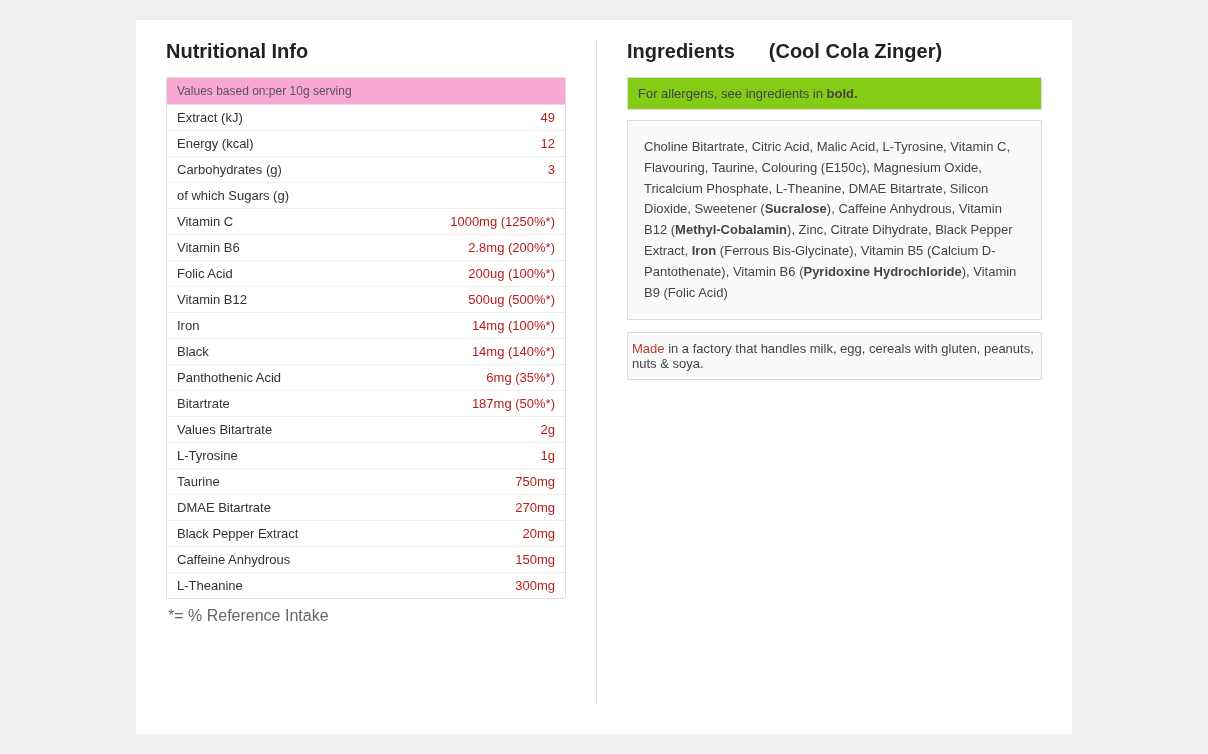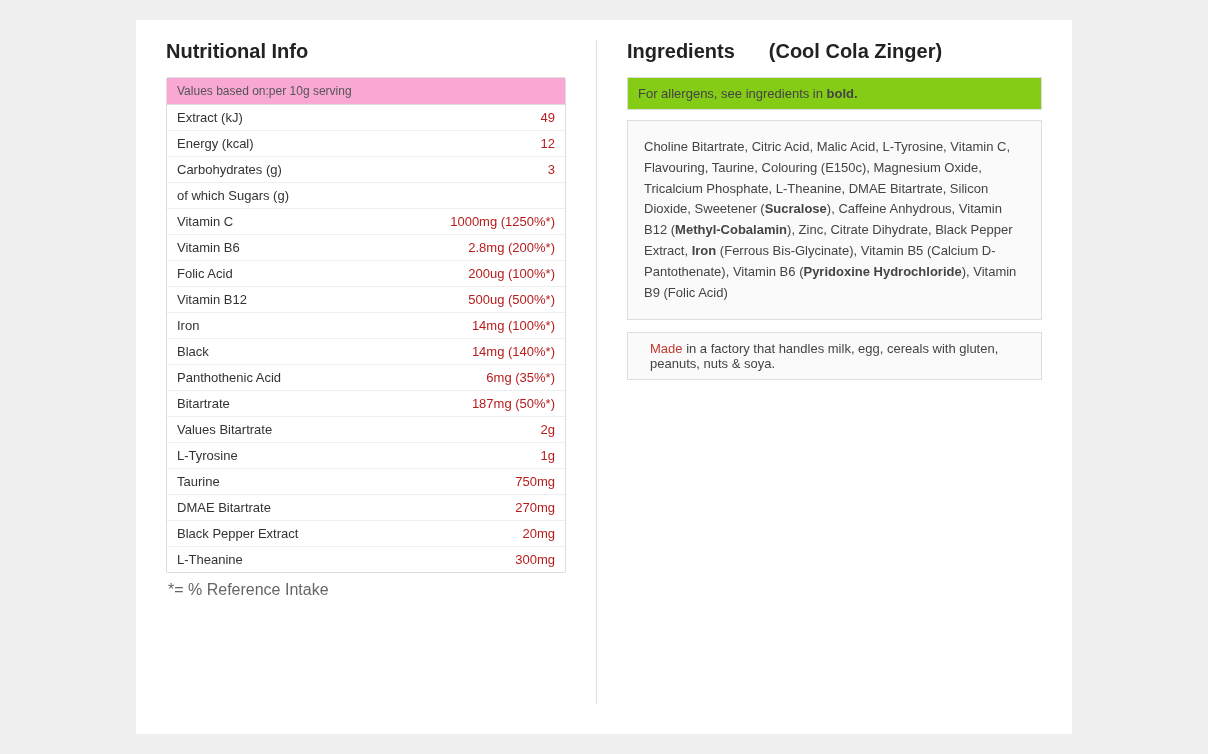--- a/index.html
+++ b/index.html
@@ -97,21 +97,21 @@
       color: #444;
       line-height: 1.6;
       padding: 16px;
       border: 1px solid #ddd;
       background: #fafafa;
       margin-bottom: 12px;
     }
     .factory-note {
       font-size: 13px;
       color: #444;
-      padding: 8px 22px;
+      padding: 8px 4px;
       border: 1px solid #ddd;
       background: #fafafa;
     }
     .factory-note .made {
       color: #c0392b;
     }
   </style>
 </head>
 <body>
 
@@ -189,20 +189,24 @@
     </div>
           <div class="nutrition-row">
       <span class="label">DMAE Bitartrate</span>
       <span class="value">270mg</span>
     </div>
           <div class="nutrition-row">
       <span class="label">Black Pepper Extract</span>
       <span class="value">20mg</span>
     </div>
           <div class="nutrition-row">
+      <span class="label">Caffeine Anhydrous</span>
+      <span class="value">150mg</span>
+    </div>
+          <div class="nutrition-row">
       <span class="label">L-Theanine</span>
       <span class="value">300mg</span>
     </div>
         </div>
     </div>
 
     <p class="footnote">*= % Reference Intake</p>
   </div>
 
   <div class="right-panel">

